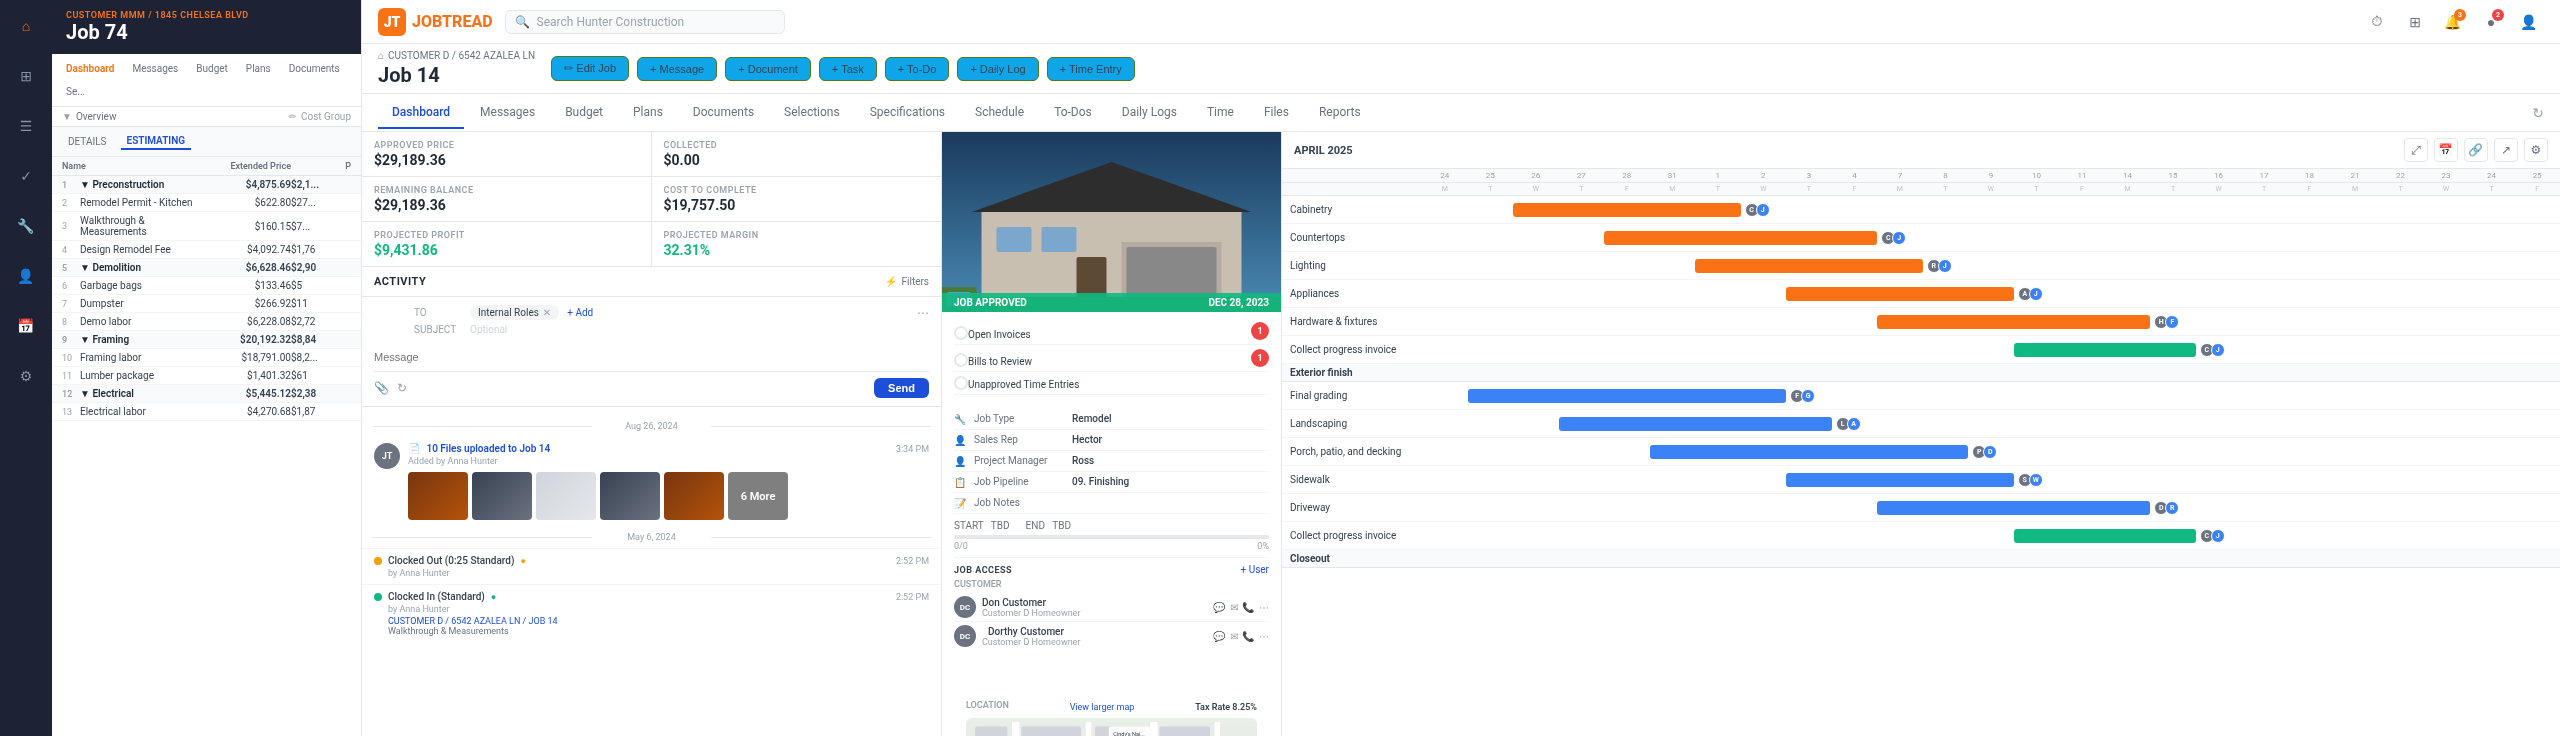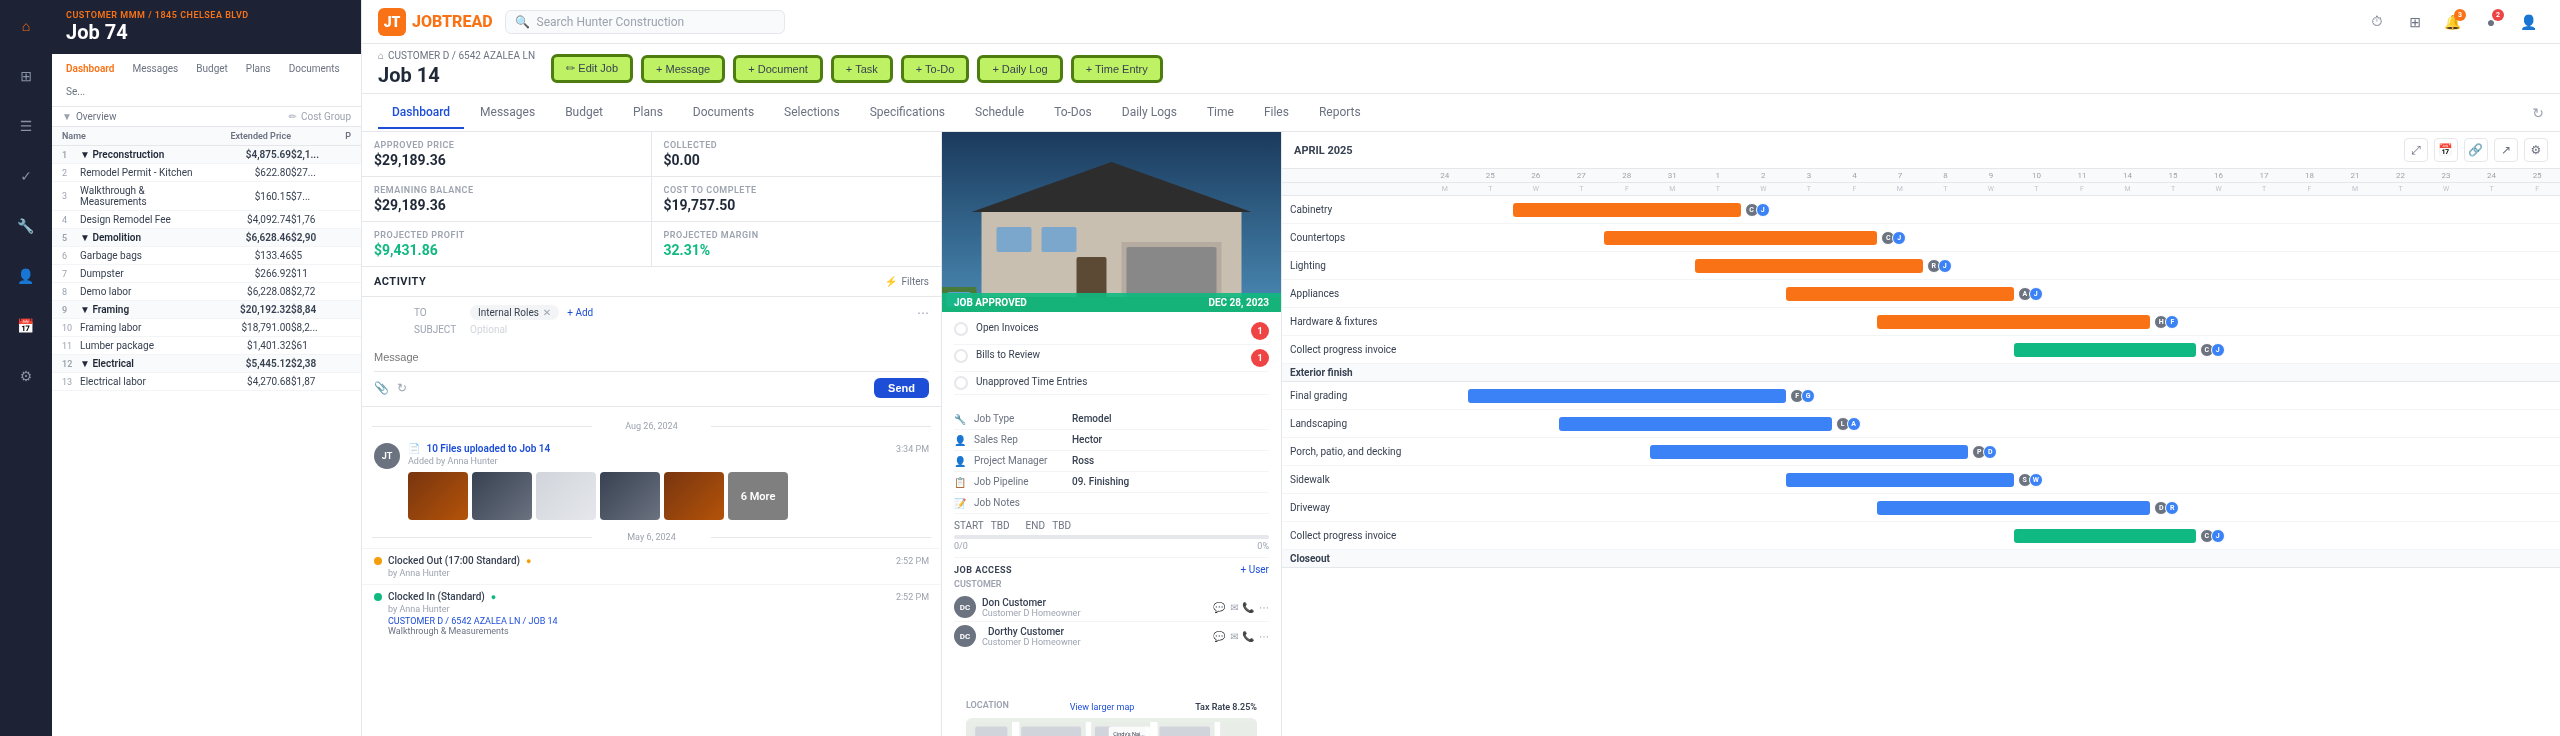--- a/index.html
+++ b/index.html
@@ -256,22 +256,22 @@
       gap: 8px;
     }
     .action-btn {
       display: flex;
       align-items: center;
       gap: 4px;
       padding: 5px 12px;
       border-radius: 6px;
       font-size: 11px;
       cursor: pointer;
-      border: 3px solid #4d7c0f;
-      background: #bef264;
+      border: 1px solid #4d7c0f;
+      background: #0ea5e9;
       color: #374151;
       white-space: nowrap;
     }
 
     
     .tab-nav {
       background: #fff;
       border-bottom: 1px solid #e5e7eb;
       display: flex;
       align-items: center;
@@ -608,22 +608,22 @@
       padding: 4px 0;
       border-bottom: 1px solid #f3f4f6;
     }
     .detail-icon { color: #9ca3af; font-size: 10px; width: 12px; flex-shrink: 0; margin-top: 1px; }
     .detail-key { font-size: 10px; color: #6b7280; width: 90px; flex-shrink: 0; }
     .detail-val { font-size: 10px; color: #374151; font-weight: 500; }
 
     .invoice-items { padding: 6px 12px; }
     .invoice-row {
       display: flex;
-      align-items: flex-start;
-      gap: 8px;
+      align-items: flex-end;
+      gap: 0;
       padding: 4px 0;
       border-bottom: 1px solid #f3f4f6;
     }
     .invoice-circle {
       width: 14px;
       height: 14px;
       border-radius: 50%;
       border: 2px solid #e5e7eb;
       flex-shrink: 0;
     }
@@ -801,20 +801,24 @@
     <div class="nav-item">Budget</div>
     <div class="nav-item">Plans</div>
     <div class="nav-item">Documents</div>
     <div class="nav-item">Se...</div>
   </div>
   <div class="overview-row">
     <span style="color:#9ca3af;font-size:10px;">▼</span>
     <span class="overview-label">Overview</span>
     <span style="margin-left:auto;color:#9ca3af;font-size:10px;">✏</span>
     <span style="color:#9ca3af;font-size:10px;">Cost Group</span>
+  </div>
+  <div class="estimating-header">
+    <span class="detail-tab">DETAILS</span>
+    <span class="detail-tab active">ESTIMATING</span>
   </div>
   <div class="table-header">
     <span class="col-name">Name</span>
     <span class="col-price">Extended Price</span>
     <span class="col-ext">P</span>
   </div>
   <div class="table-body">
     <div class="table-row group-header">
       <span class="row-num">1</span>
       <span class="row-name">▼ Preconstruction</span>
@@ -1057,21 +1061,21 @@
                 <div class="file-thumb-more">6 More</div>
               </div>
             </div>
           </div>
 
           <div class="activity-date-sep">May 6, 2024</div>
 
           <div class="clocked-item">
             <div class="clocked-header">
               <div class="clocked-dot" style="background:#f59e0b;"></div>
-              <span class="clocked-title">Clocked Out (17:00 Standard)</span>
+              <span class="clocked-title">Clocked Out (0:25 Standard)</span>
               <span class="clocked-green" style="color:#f59e0b;">●</span>
               <span class="activity-time">2:52 PM</span>
             </div>
             <div class="clocked-meta">by Anna Hunter</div>
           </div>
 
           <div class="clocked-item">
             <div class="clocked-header">
               <div class="clocked-dot" style="background:#10b981;"></div>
               <span class="clocked-title">Clocked In (Standard)</span>

